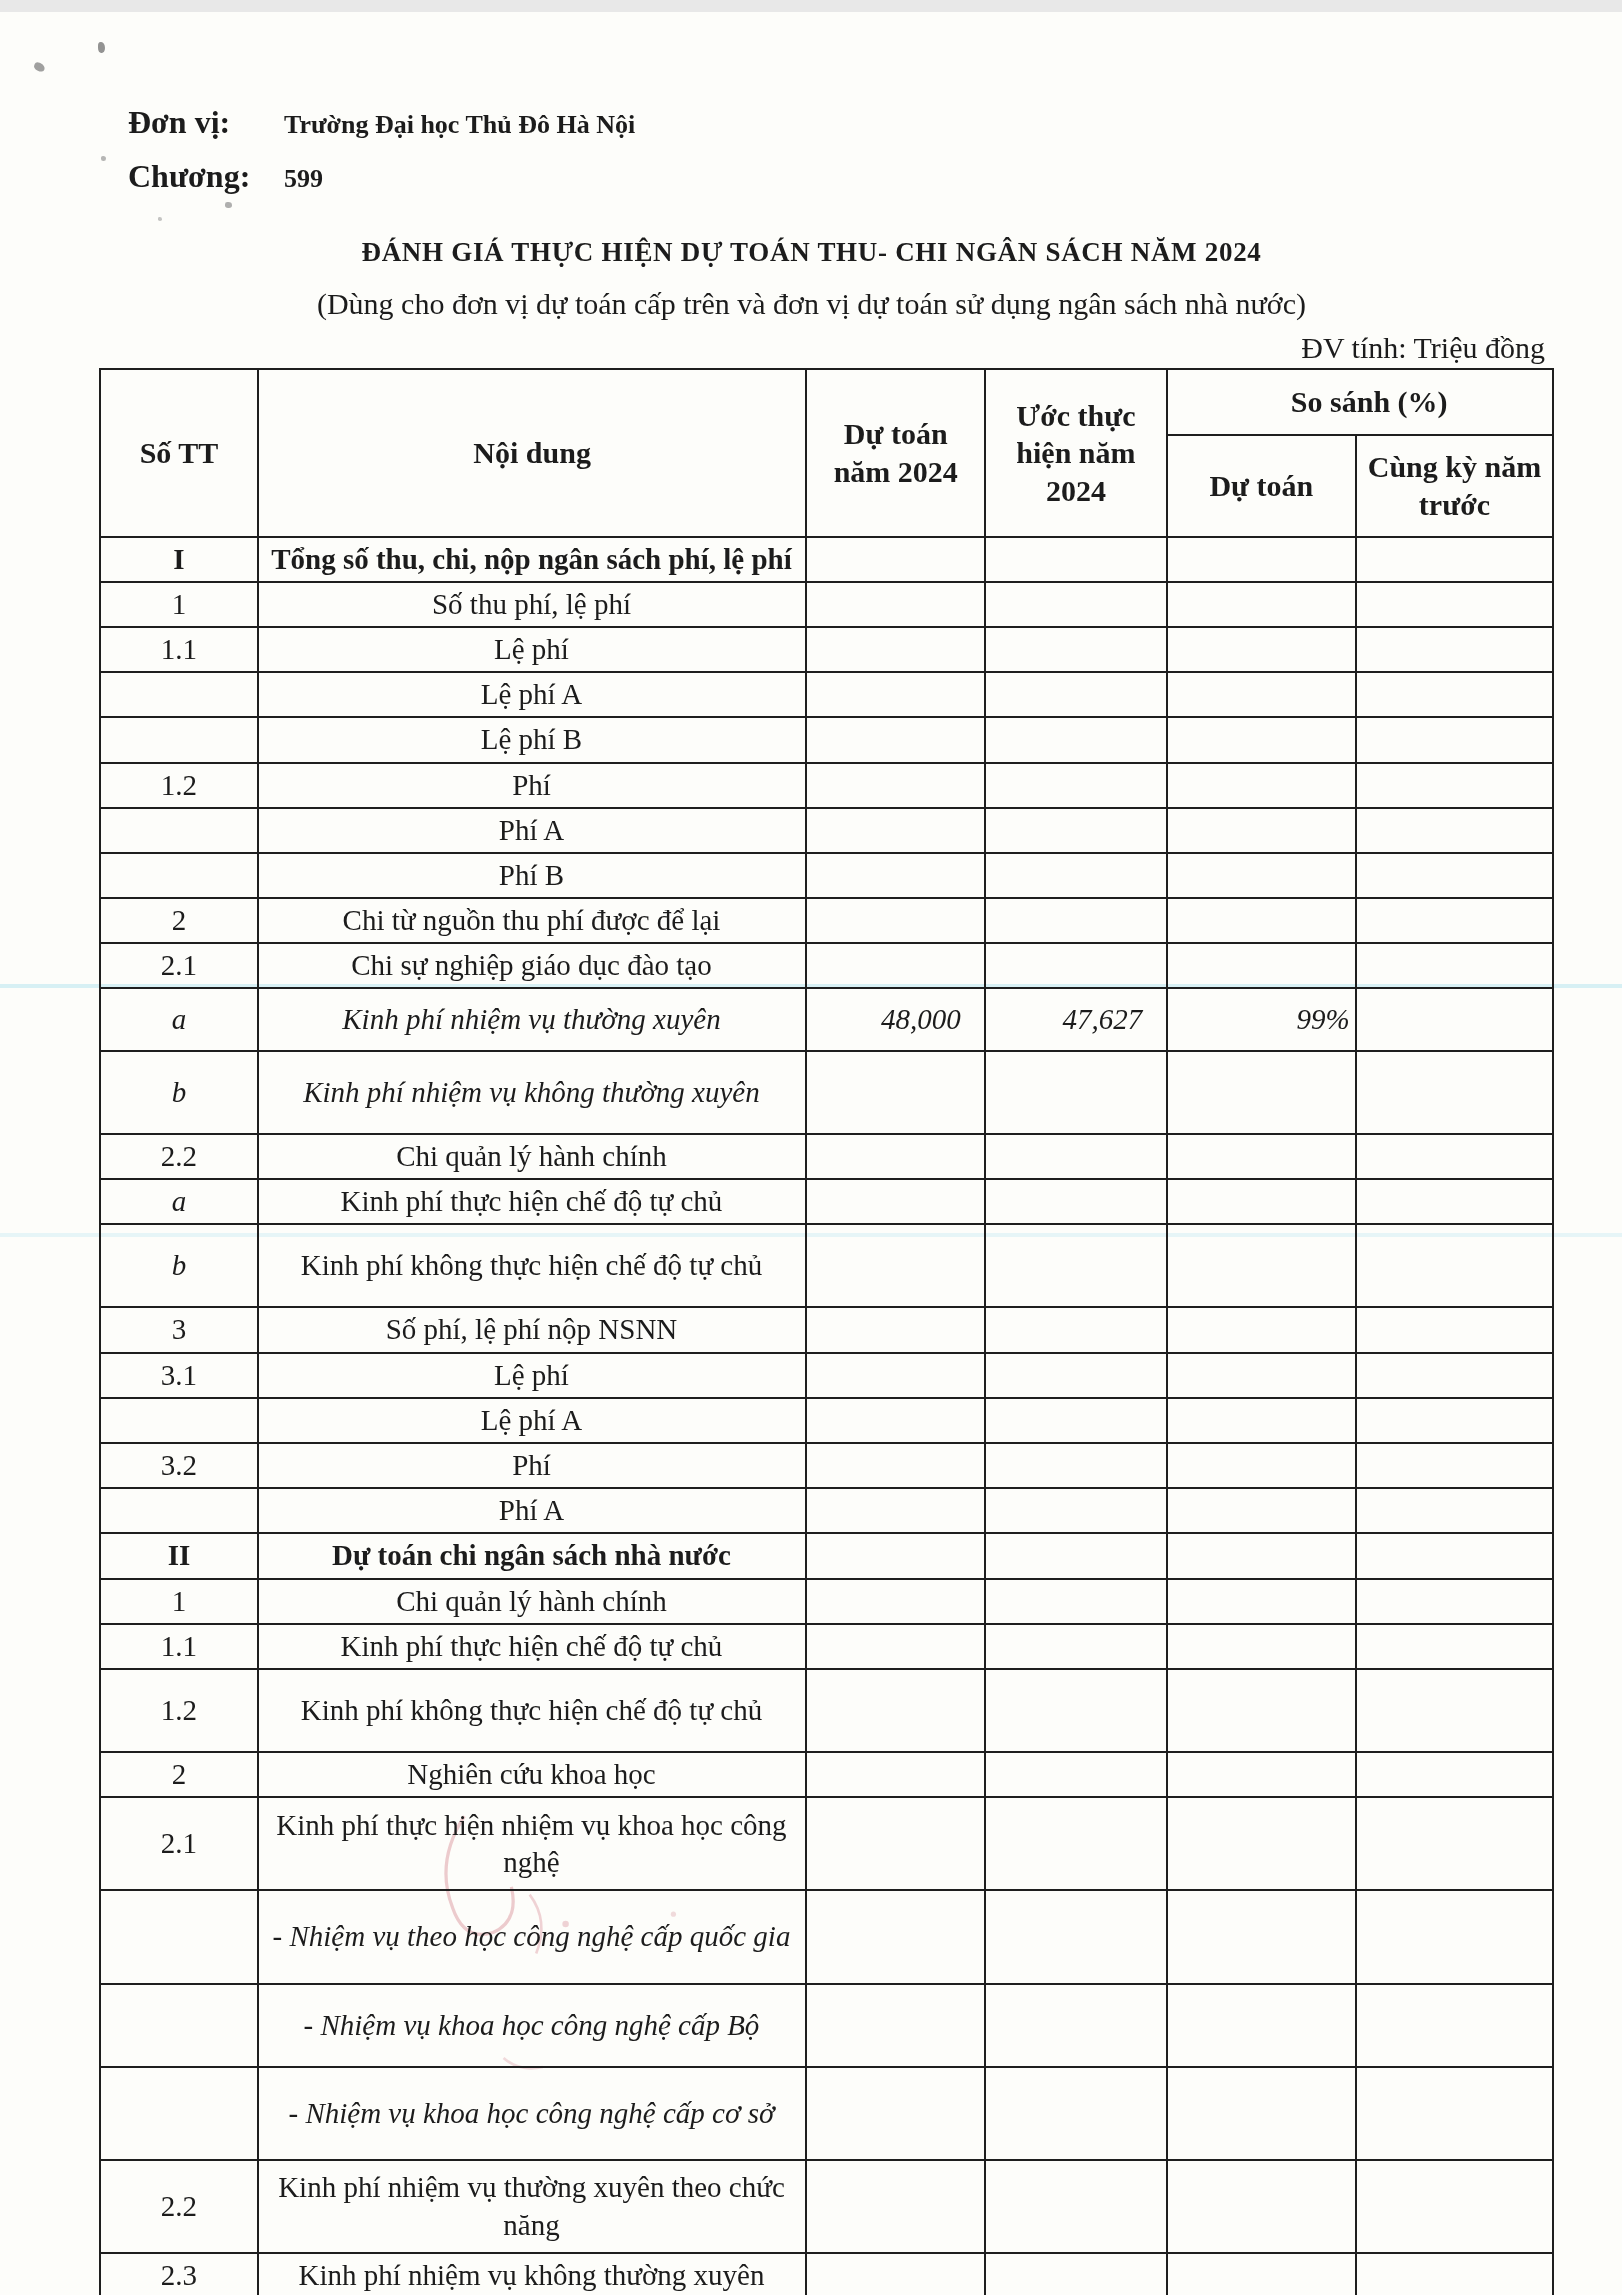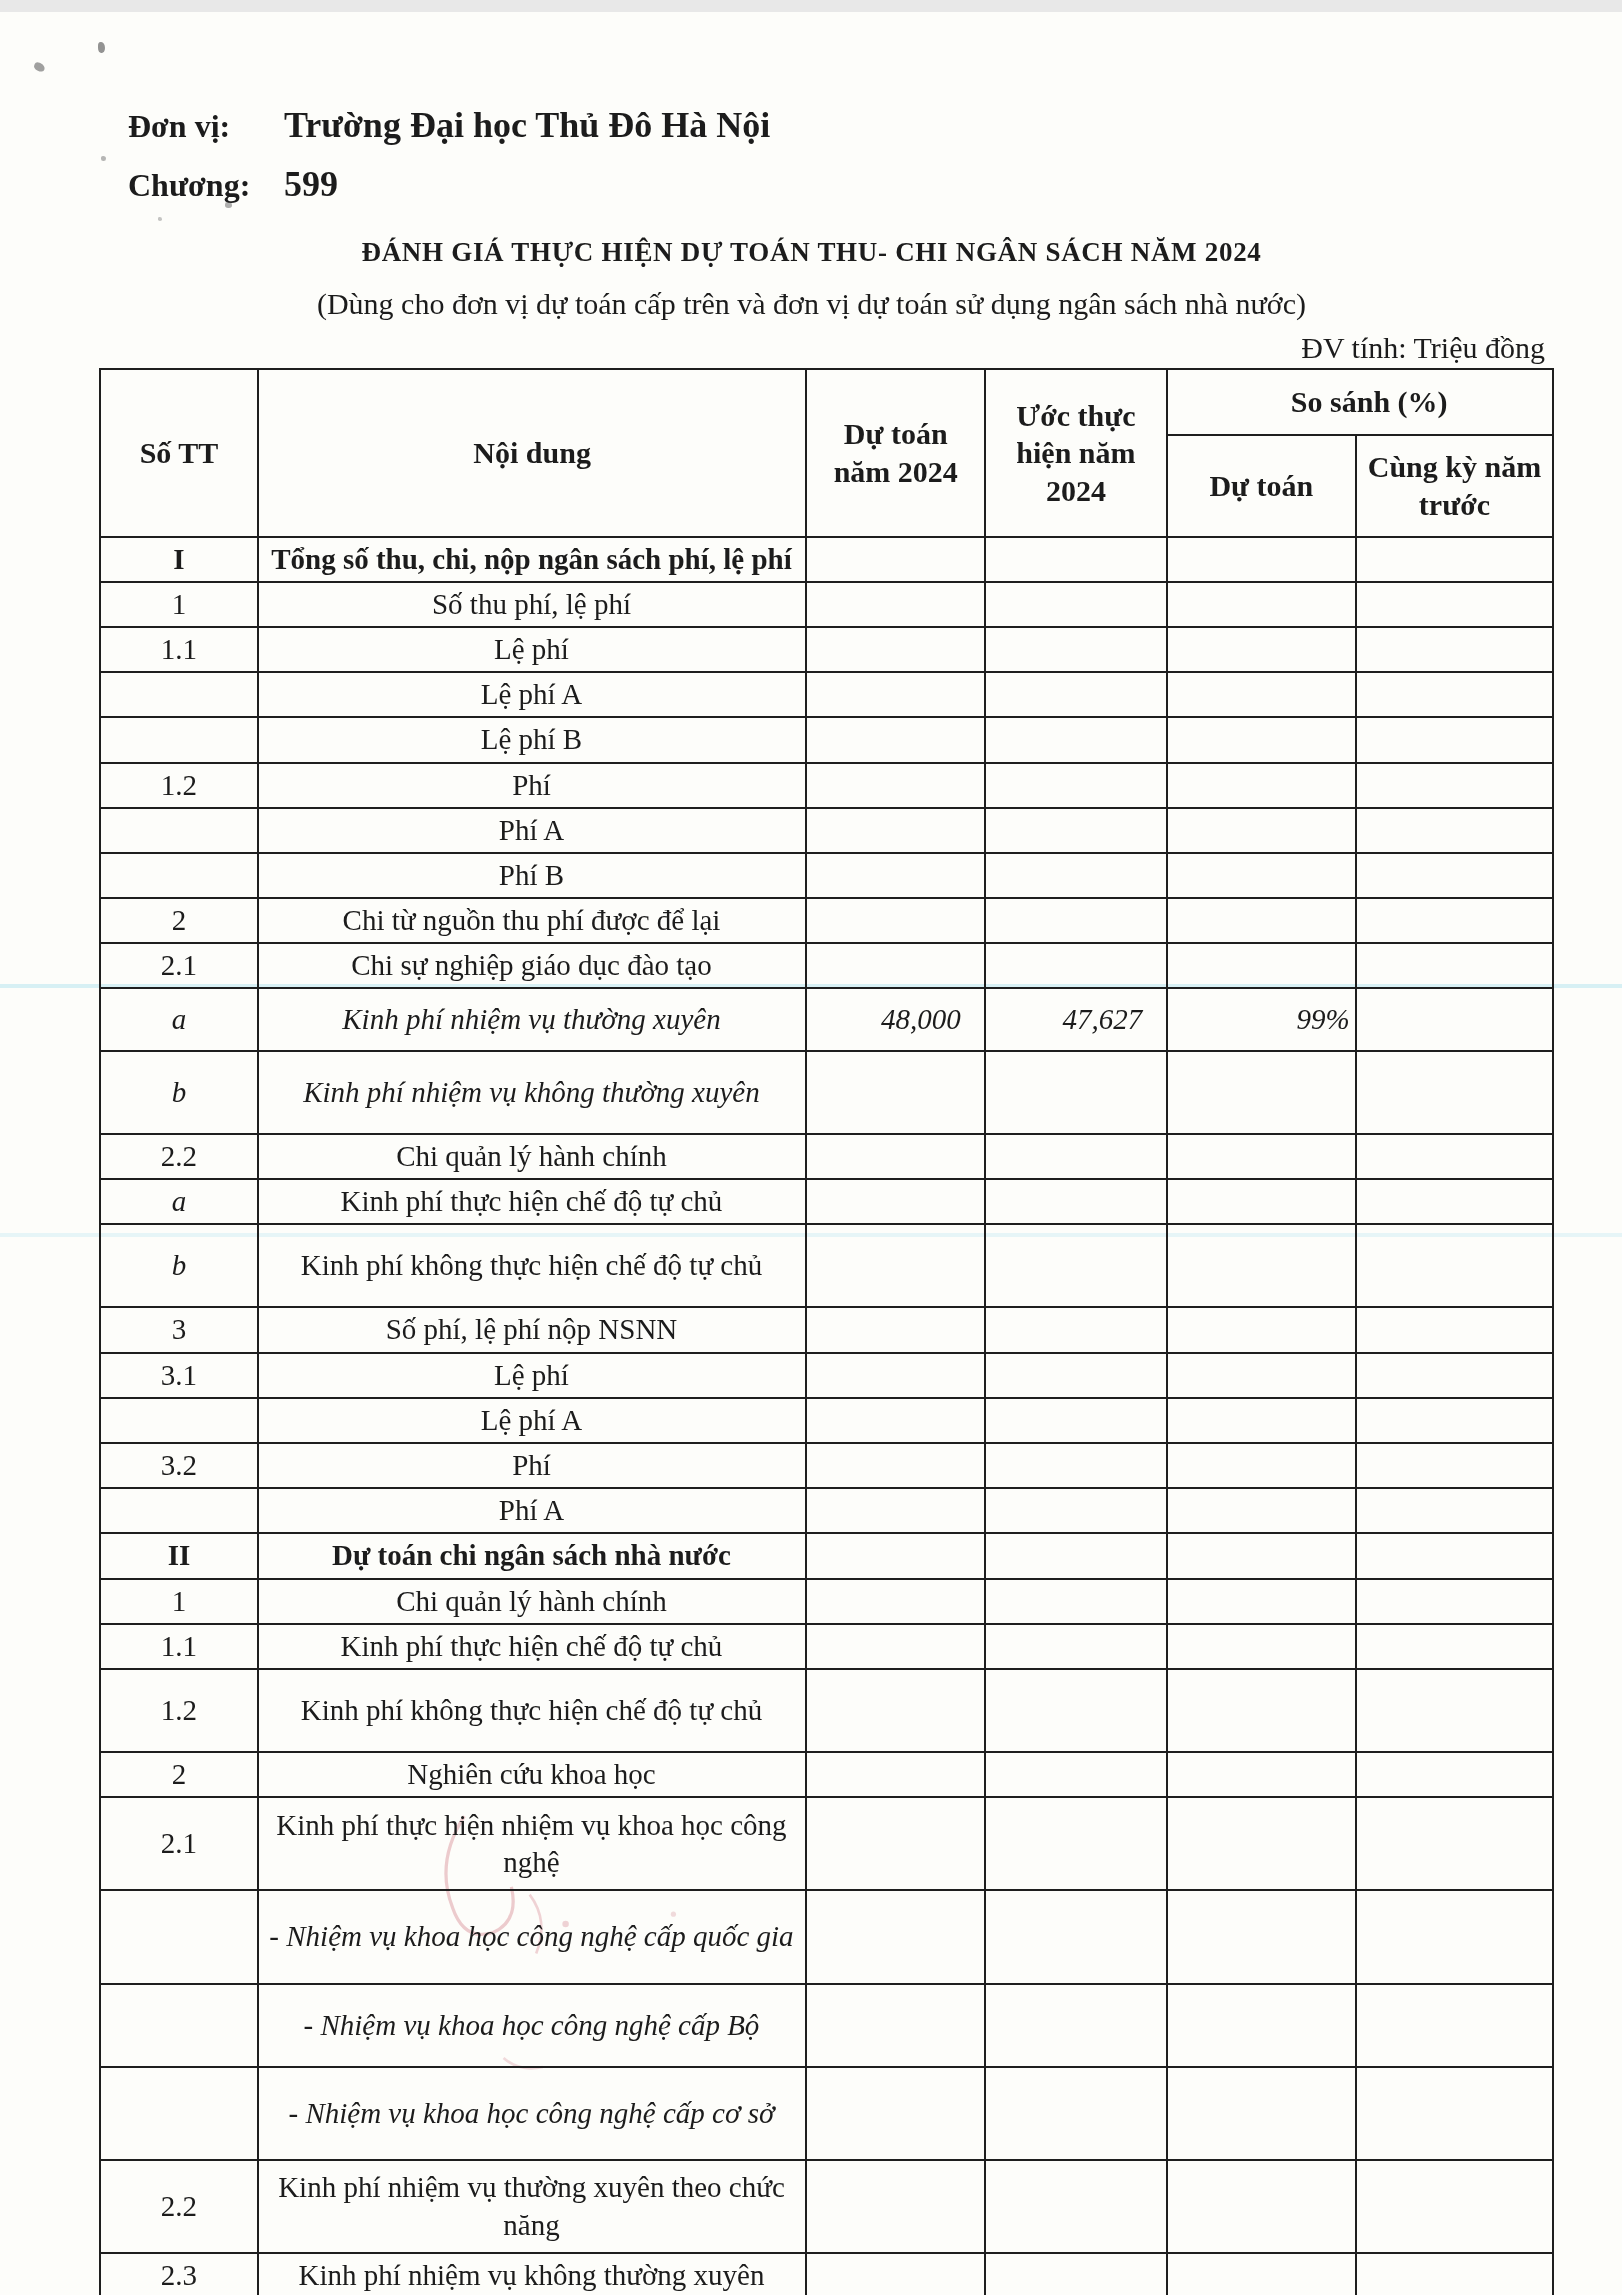--- a/index.html
+++ b/index.html
@@ -9,21 +9,21 @@
     background:#fdfdfa;
     font-family:"Liberation Serif", serif;
     color:#1c1c1c;
     overflow:hidden;
     margin-top:12px;
   }
   
   .meta{position:absolute;left:128px;top:92px;}
   .meta-row{display:flex;align-items:baseline;margin-bottom:17px;}
   .meta-label{display:inline-block;width:156px;font-weight:bold;font-size:32px;}
-  .meta-value{font-weight:bold;font-size:36px;}
+  .meta-value{font-weight:bold;font-size:26px;}
   
   .doc-title{
     position:absolute;top:225px;left:0;width:100%;
     text-align:center;font-weight:bold;font-size:27px;letter-spacing:0.7px;
   }
   .doc-subtitle{
     position:absolute;top:275px;left:0;width:100%;
     text-align:center;font-size:30px;
   }
   .unit-note{
@@ -334,21 +334,21 @@
         <tr class="h-l">
           <td class="stt">2.1</td>
           <td class="label">Kinh phí thực hiện nhiệm vụ khoa học công nghệ</td>
           <td class="num"></td>
           <td class="num"></td>
           <td class="cmp"></td>
           <td class="blank"></td>
         </tr>
         <tr class="italic h-l">
           <td class="stt"></td>
-          <td class="label">- Nhiệm vụ khoa học công nghệ cấp quốc gia</td>
+          <td class="label">- Nhiệm vụ theo học công nghệ cấp quốc gia</td>
           <td class="num"></td>
           <td class="num"></td>
           <td class="cmp"></td>
           <td class="blank"></td>
         </tr>
         <tr class="italic h-m">
           <td class="stt"></td>
           <td class="label">- Nhiệm vụ khoa học công nghệ cấp Bộ</td>
           <td class="num"></td>
           <td class="num"></td>

